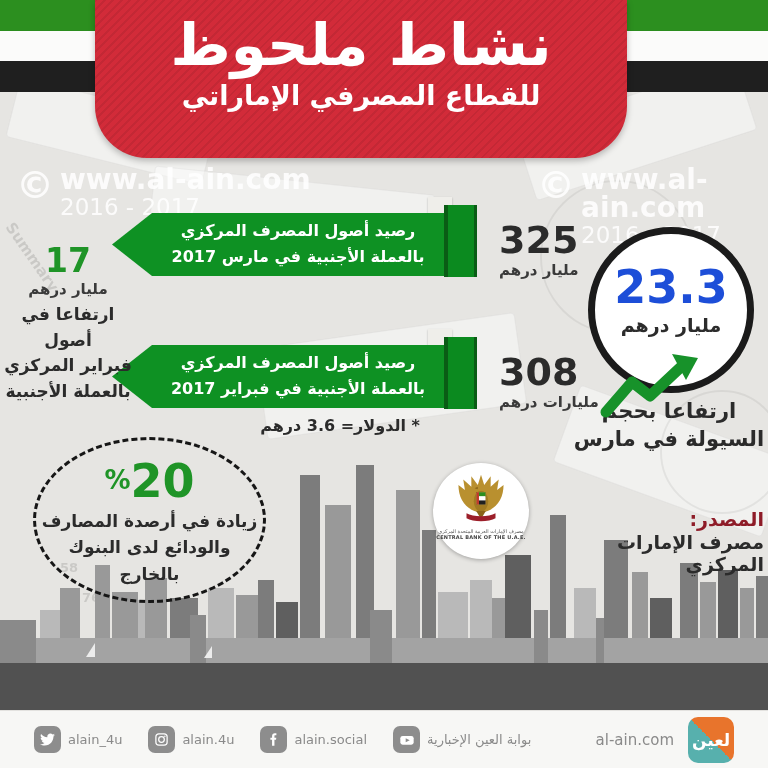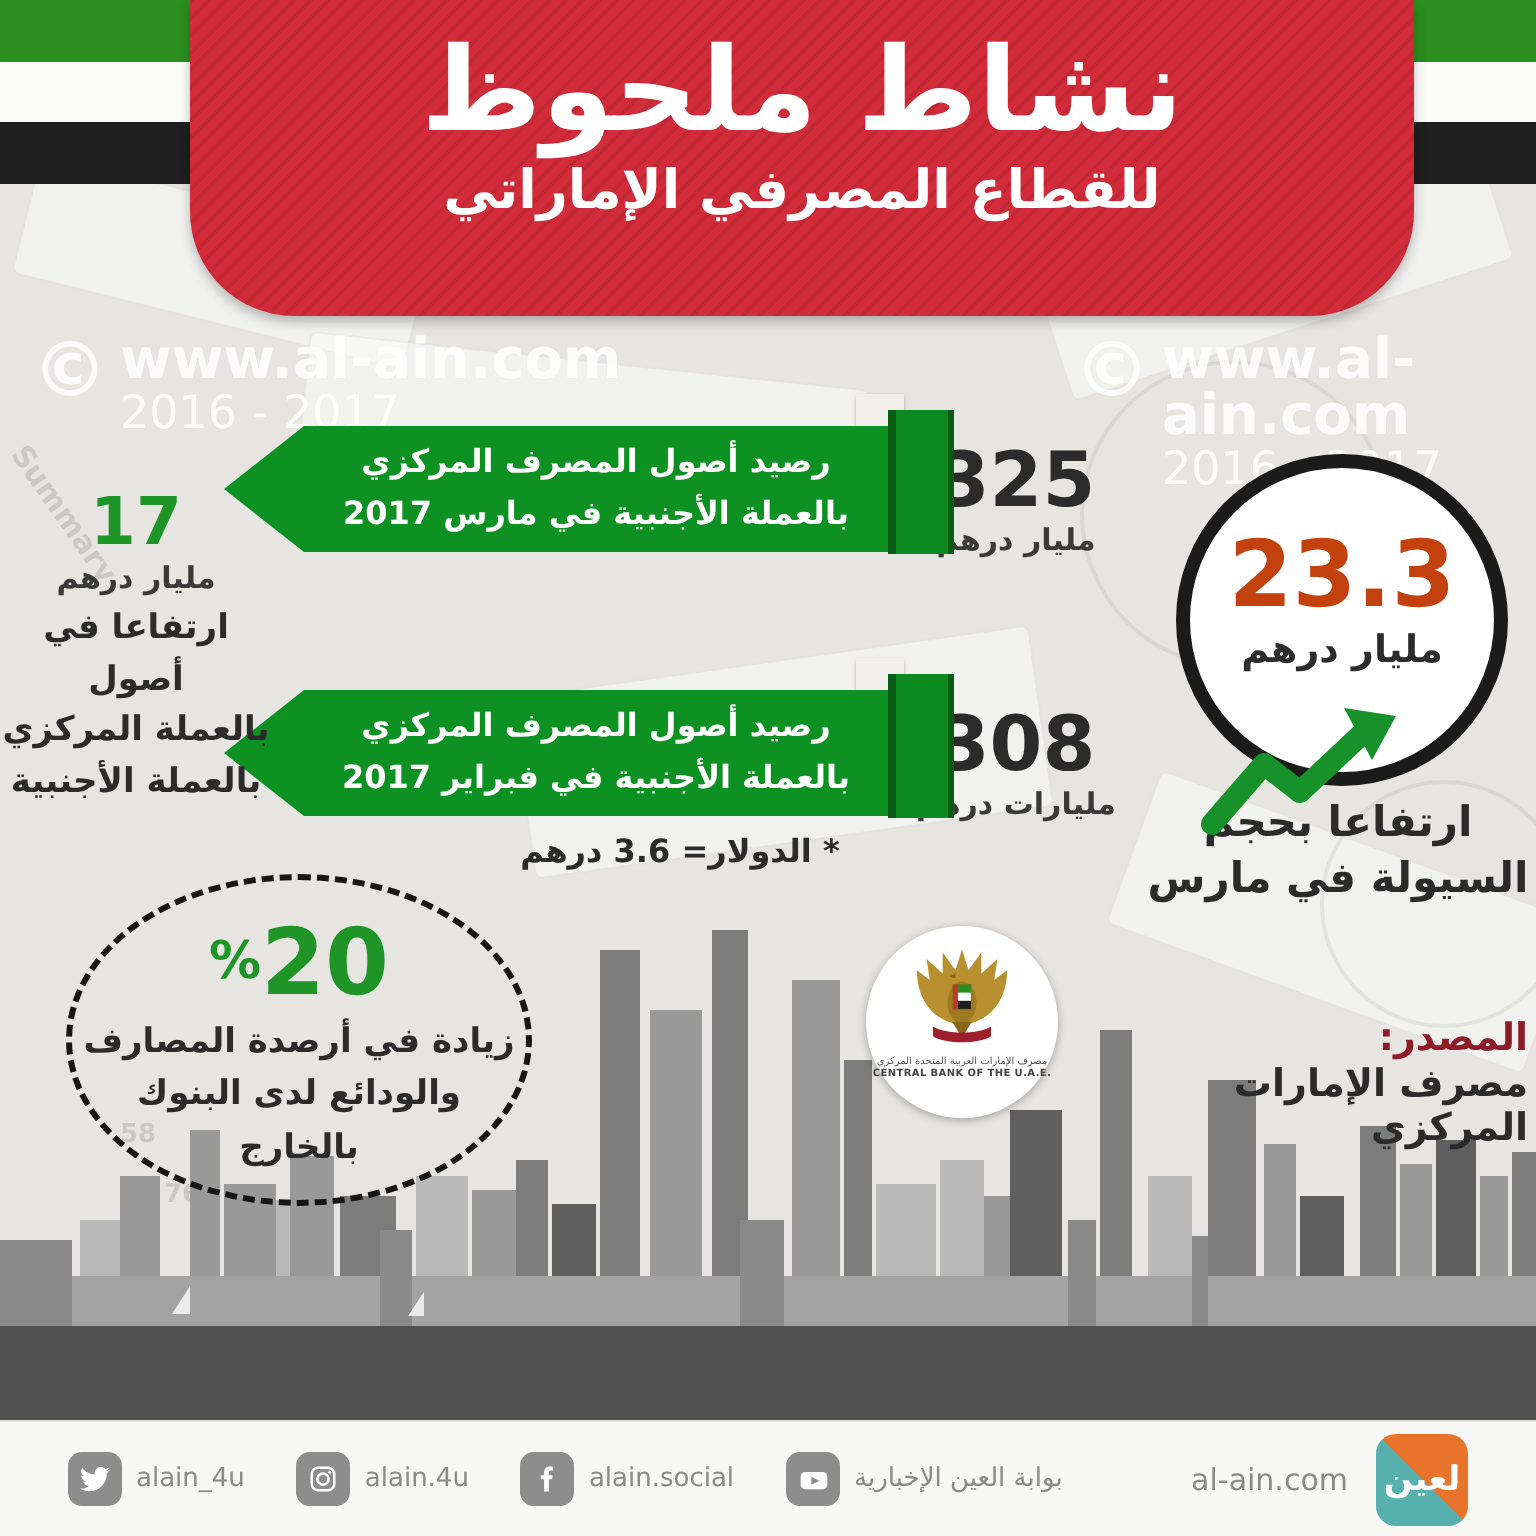--- a/index.html
+++ b/index.html
@@ -12,21 +12,21 @@
   .bg-coin{position:absolute;border:2px solid rgba(0,0,0,.06);border-radius:50%;}
   .bg-word{position:absolute;color:rgba(0,0,0,.12);font-weight:bold;}
 
   
   .flag{position:absolute;left:0;width:768px;z-index:1;}
   .flag.green{top:0;height:31px;background:#2c8f1f;}
   .flag.white{top:31px;height:30px;background:#fbfbfa;box-shadow:0 2px 3px rgba(0,0,0,.15);}
   .flag.black{top:61px;height:31px;background:#1f1f1f;}
 
   
-  .hdr{position:absolute;left:95px;top:0;width:612px;height:158px;z-index:3;
+  .hdr{position:absolute;left:95px;top:0;width:532px;height:158px;z-index:3;
        background:#d22b39;border-radius:0 0 52px 52px;text-align:center;color:#fff;
        box-shadow:0 3px 6px rgba(0,0,0,.25);}
   .hdr::before{content:"";position:absolute;inset:0;border-radius:0 0 52px 52px;
        background:repeating-linear-gradient(135deg,rgba(0,0,0,.07) 0 2px,transparent 2px 6px);}
   .hdr .t1{position:relative;margin-top:14px;font-size:58px;font-weight:bold;line-height:1.1;direction:rtl;}
   .hdr .t2{position:relative;font-size:27px;font-weight:bold;direction:rtl;margin-top:2px;}
 
   
   .wm{position:absolute;top:166px;z-index:2;display:flex;align-items:flex-start;color:rgba(255,255,255,.85);}
   .wm .c{font-size:38px;font-weight:bold;line-height:1;margin-right:6px;}
@@ -39,37 +39,37 @@
   .skyline{position:absolute;left:0;top:460px;width:768px;height:250px;z-index:1;}
 
   
   .tab{position:absolute;width:24px;height:22px;background:#efeeea;box-shadow:0 1px 2px rgba(0,0,0,.25);z-index:3;}
   .ribbon{position:absolute;left:112px;width:348px;height:63px;z-index:4;background:#0e9123;
           clip-path:polygon(40px 0,100% 0,100% 100%,40px 100%,0 50%);}
   .cap{position:absolute;width:29px;height:72px;background:#0b8a1f;z-index:5;
        border-left:4px solid #0a5c15;box-shadow:inset -3px 0 0 #0a5c15;}
   .rib-text{position:absolute;left:150px;width:296px;z-index:6;text-align:center;color:#fff;
             font-weight:bold;font-size:16px;line-height:1.6;direction:rtl;}
-  .val{position:absolute;left:457px;width:102px;text-align:center;z-index:4;}
+  .val{position:absolute;left:499px;width:102px;text-align:left;z-index:4;}
   .val .n{font-size:38px;font-weight:bold;color:#2b2b2b;line-height:1;}
   .val .u{font-size:15px;font-weight:bold;color:#3a3a3a;direction:rtl;margin-top:2px;}
 
   .footnote{position:absolute;left:220px;top:416px;width:240px;z-index:4;text-align:center;
             font-size:16px;font-weight:bold;color:#2b2b2b;direction:rtl;}
 
   
   .blk17{position:absolute;left:0;top:244px;width:136px;z-index:4;text-align:center;}
   .blk17 .n{font-size:33px;font-weight:bold;color:#1f9427;line-height:1;}
   .blk17 .u{font-size:15px;font-weight:bold;color:#3a3a3a;direction:rtl;margin-top:3px;}
   .blk17 .d{font-size:17px;font-weight:bold;color:#2b2b2b;direction:rtl;line-height:1.5;margin-top:4px;}
 
   
   .circ{position:absolute;left:588px;top:227px;width:166px;height:166px;box-sizing:border-box;
         background:#fff;border:7px solid #1b1b1b;border-radius:50%;z-index:4;text-align:center;}
-  .circ .n{margin-top:30px;font-size:46px;font-weight:bold;color:#c2410c;line-height:1;}
+  .circ .n{margin-top:30px;font-size:46px;font-weight:bold;color:#1d4ed8;line-height:1;}
   .circ .u{font-size:19px;font-weight:bold;color:#2c2c2c;direction:rtl;margin-top:4px;}
   .growth{position:absolute;left:598px;top:350px;z-index:5;}
   .liq{position:absolute;left:570px;top:397px;width:198px;z-index:4;text-align:center;
        font-size:21px;font-weight:bold;color:#2b2b2b;direction:rtl;line-height:1.35;}
 
   
   .dash{position:absolute;left:33px;top:437px;width:233px;height:166px;box-sizing:border-box;
         border:3px dashed #161616;border-radius:50%;z-index:4;text-align:center;}
   .dash .row{margin-top:14px;direction:ltr;}
   .dash .pct{font-size:26px;font-weight:bold;color:#1f9427;vertical-align:8px;}
@@ -209,21 +209,21 @@
     <div class="u">مليارات درهم</div>
   </div>
 
   <div class="footnote">* الدولار= 3.6 درهم</div>
 
   <div class="blk17">
     <div class="n">17</div>
     <div class="u">مليار درهم</div>
     <div class="d">
       <div>ارتفاعا في أصول</div>
-      <div>بالعملة المركزي</div>
+      <div>فبراير المركزي</div>
       <div>بالعملة الأجنبية</div>
     </div>
   </div>
 
   <div class="circ">
     <div class="n">23.3</div>
     <div class="u">مليار درهم</div>
   </div>
   <svg class="growth" width="108" height="72" viewBox="0 0 108 72">
     <polyline points="8,62 34,32 52,46 84,16" fill="none" stroke="#17922a" stroke-width="11" stroke-linecap="round" stroke-linejoin="round"></polyline>

